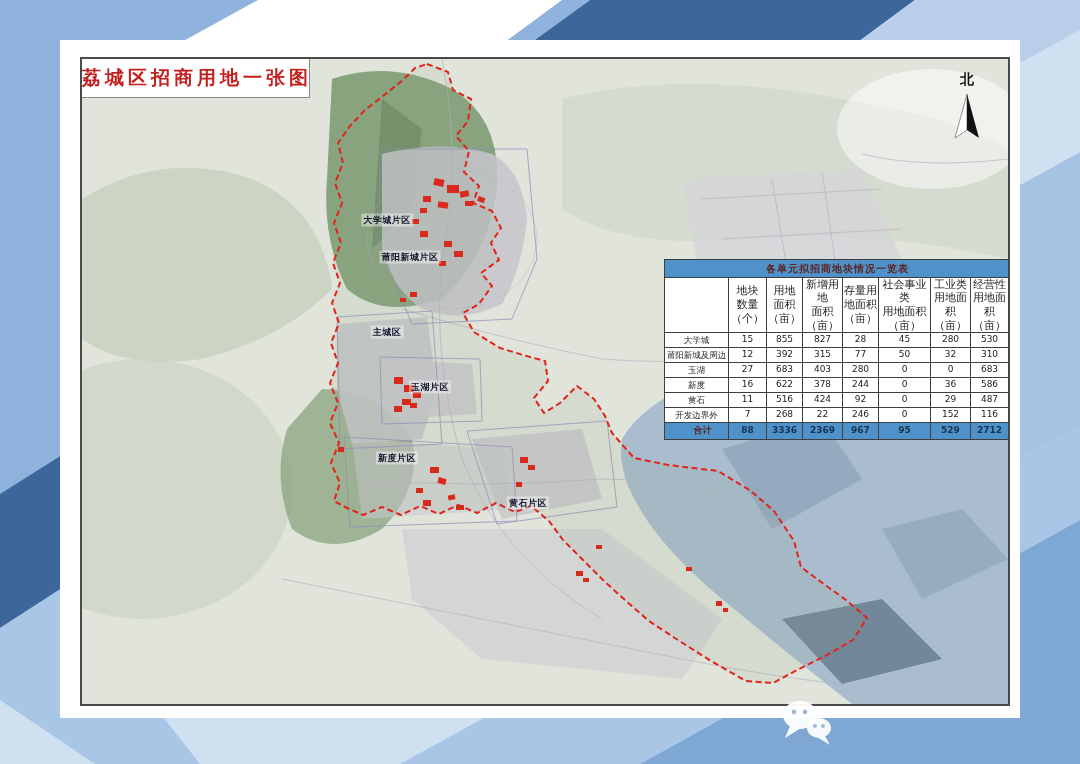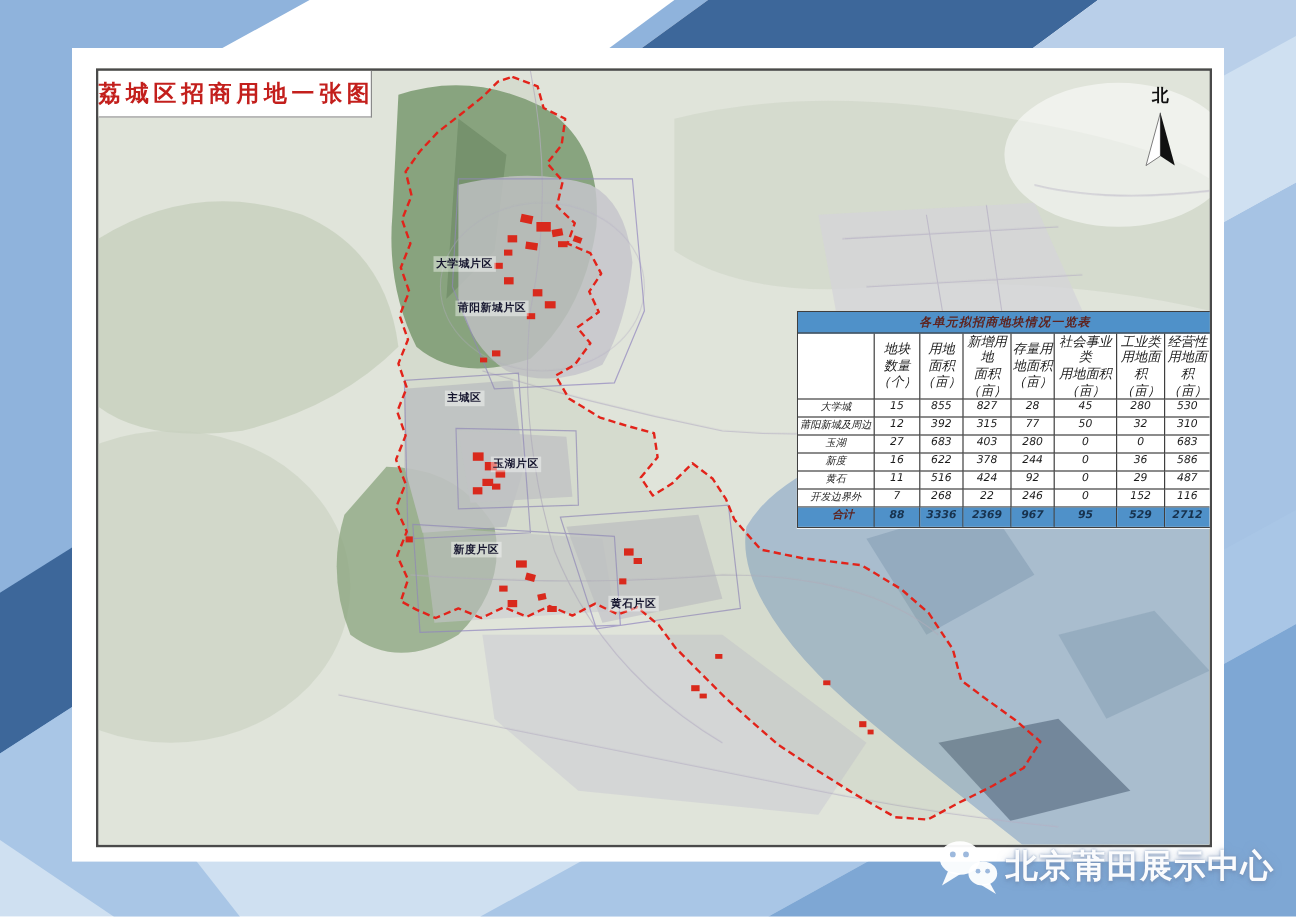--- a/index.html
+++ b/index.html
@@ -21,21 +21,21 @@
   .compass svg{display:block;margin:1px auto 0;}
 
   .credits{position:absolute;left:762px;top:596px;z-index:5;font-size:11px;font-weight:600;
            color:#3a3a3a;line-height:1.5;letter-spacing:.5px;white-space:nowrap;}
 
   .rlabel{position:absolute;transform:translate(-50%,-50%);font-size:9px;font-weight:bold;
           color:#15152e;background:rgba(255,255,255,.42);padding:0 2px;white-space:nowrap;
           letter-spacing:.5px;z-index:4;}
 
   .sched-table{position:absolute;left:582px;top:200px;width:345px;background:#fff;
-               border:1px solid #3f3f3f;z-index:6;font-style:italic;}
+               border:1px solid #3f3f3f;z-index:6;}
   .tbl-title{height:17px;background:#4f91c9;color:#5e2420;font-size:10px;font-weight:bold;
              display:flex;align-items:center;justify-content:center;letter-spacing:1px;
              border-bottom:1px solid #3f3f3f;}
   .tbl-grid{display:grid;grid-template-columns:64px 38px 36px 40px 36px 52px 40px 37px;}
   .tc{border-right:1px solid #3f3f3f;border-bottom:1px solid #3f3f3f;display:flex;
       align-items:center;justify-content:center;text-align:center;font-size:9px;color:#1c1c1c;
       white-space:pre-line;line-height:1.25;}
   .tc:nth-child(8n){border-right:none;}
   .th{height:54px;font-size:11px;}
   .td,.rl{height:14px;}
@@ -270,16 +270,15 @@
     <svg width="54" height="50" viewBox="0 0 54 50">
       <ellipse cx="20" cy="18" rx="17" ry="14" fill="rgba(255,255,255,0.95)"></ellipse>
       <path d="M10,29 L5,41 L21,31 Z" fill="rgba(255,255,255,0.95)"></path>
       <circle cx="14" cy="15" r="2.4" fill="#9db9dd"></circle>
       <circle cx="25" cy="15" r="2.4" fill="#9db9dd"></circle>
       <ellipse cx="39" cy="31" rx="12" ry="10" fill="rgba(255,255,255,0.95)"></ellipse>
       <path d="M45,39 L50,48 L37,40 Z" fill="rgba(255,255,255,0.95)"></path>
       <circle cx="35" cy="29" r="2" fill="#9db9dd"></circle>
       <circle cx="43" cy="29" r="2" fill="#9db9dd"></circle>
     </svg>
-    <span class="wm-text">北京莆田展示中心</span>
   </div>
 
 </div>
 
 </body></html>

